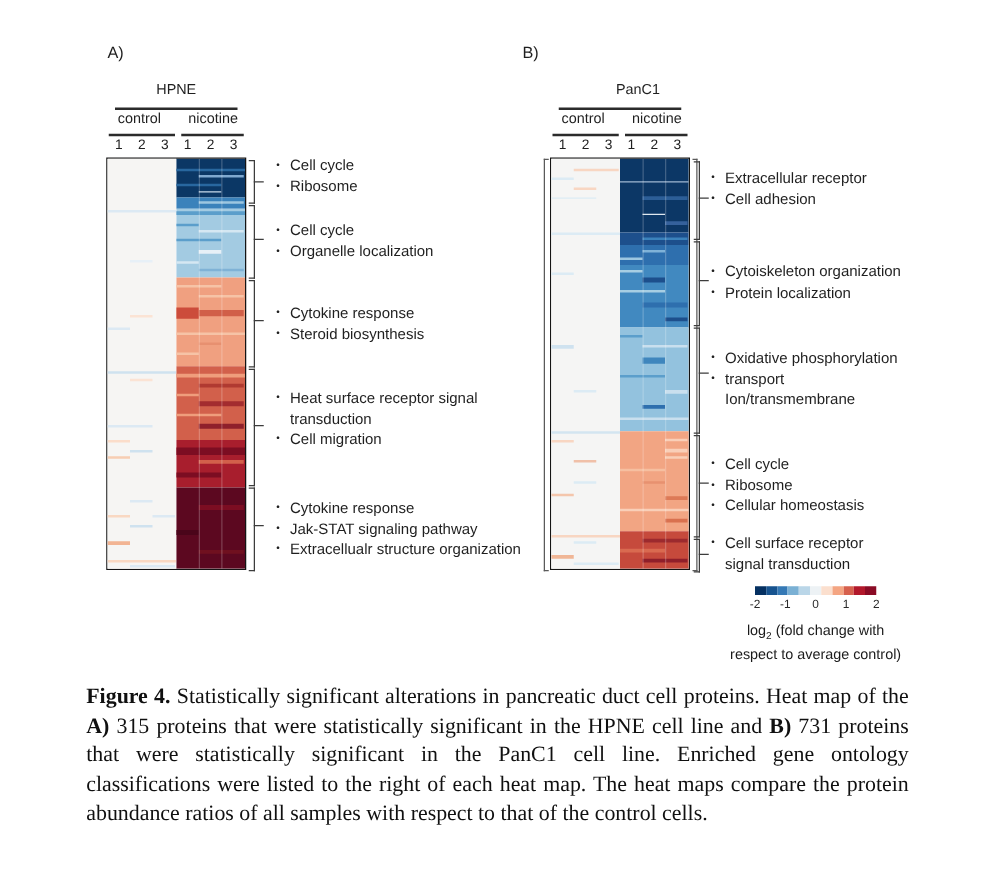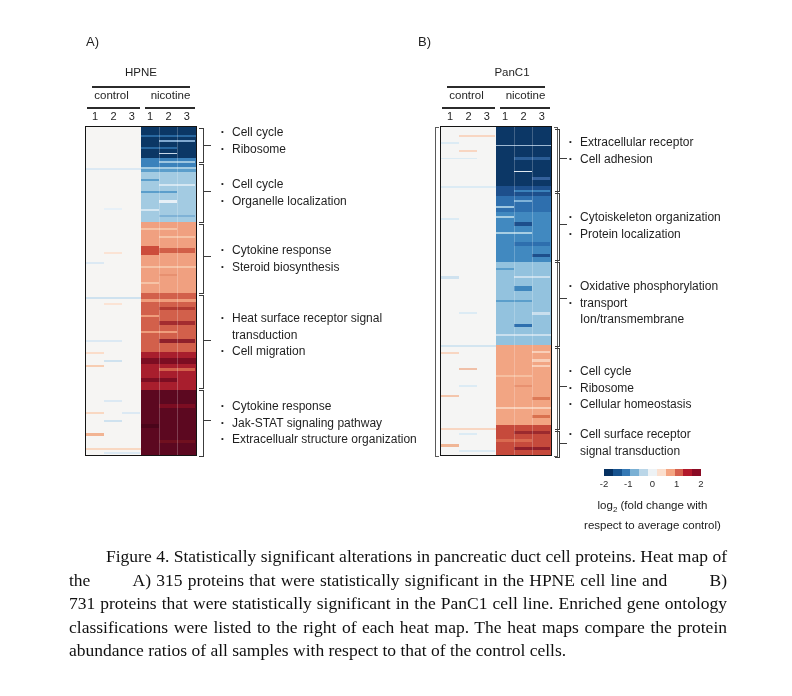--- a/index.html
+++ b/index.html
@@ -31,21 +31,21 @@
   .legend{position:absolute;left:565px;top:469px;width:175px;text-align:center;}
   .legend-bar{position:relative;margin:0 auto;width:97px;height:7px;display:flex;}
   .legend-bar div{flex:1;height:100%;}
   .legend-ticks{position:relative;margin:2px auto 0;width:97px;height:12px;font-size:9.5px;color:#2a2a2a;}
   .legend-ticks span{position:absolute;top:0;transform:translateX(-50%);}
   .legend-label{margin-top:8px;font-size:11.5px;line-height:14.5px;color:#1a1a1a;}
   .legend-label sub{font-size:8px;}
   .caption{position:absolute;left:69px;top:545px;width:658px;margin:0;
            font-family:"Liberation Serif", serif;font-size:17.5px;line-height:23.6px;
            text-align:justify;color:#101010;}
-  .caption b{font-weight:normal;margin-left:37px;}
+  .caption b{font-weight:bold;}
 </style>
 </head>
 <body>
 
 <div class="canvas">
 
   <div id="panels">
       <div class="abs panel-label" style="left: 86px; top: 34px;">A)</div>
       <div class="abs hm-title" style="left: 86px; top: 66px; width: 110px;">HPNE</div>
       <div class="abs rule" style="left: 92px; top: 86px; width: 98px;"></div>
@@ -192,21 +192,21 @@
         <div class="item">
           <span class="bullet">•</span>
           <div class="line">Jak-STAT signaling pathway</div>
         </div>
         <div class="item">
           <span class="bullet">•</span>
           <div class="line">Extracellualr structure organization</div>
         </div>
       </div>
       <div class="abs panel-label" style="left: 418px; top: 34px;">B)</div>
-      <div class="abs hm-title" style="left: 457px; top: 66px; width: 110px;">PanC1</div>
+      <div class="abs hm-title" style="left: 418px; top: 66px; width: 110px; text-align: right;">PanC1</div>
       <div class="abs rule" style="left: 447px; top: 86px; width: 98px;"></div>
       <div class="abs grp-row" style="left: 437px; top: 89px; width: 118px;">
         <span>control</span>
         <span>nicotine</span>
       </div>
       <div class="abs rule" style="left: 442px; top: 107px; width: 53px;"></div>
       <div class="abs rule" style="left: 500px; top: 107px; width: 50px;"></div>
       <div class="abs num-row" style="left: 441px; top: 110px; width: 110px;">
         <span>1</span>
         <span>2</span>

